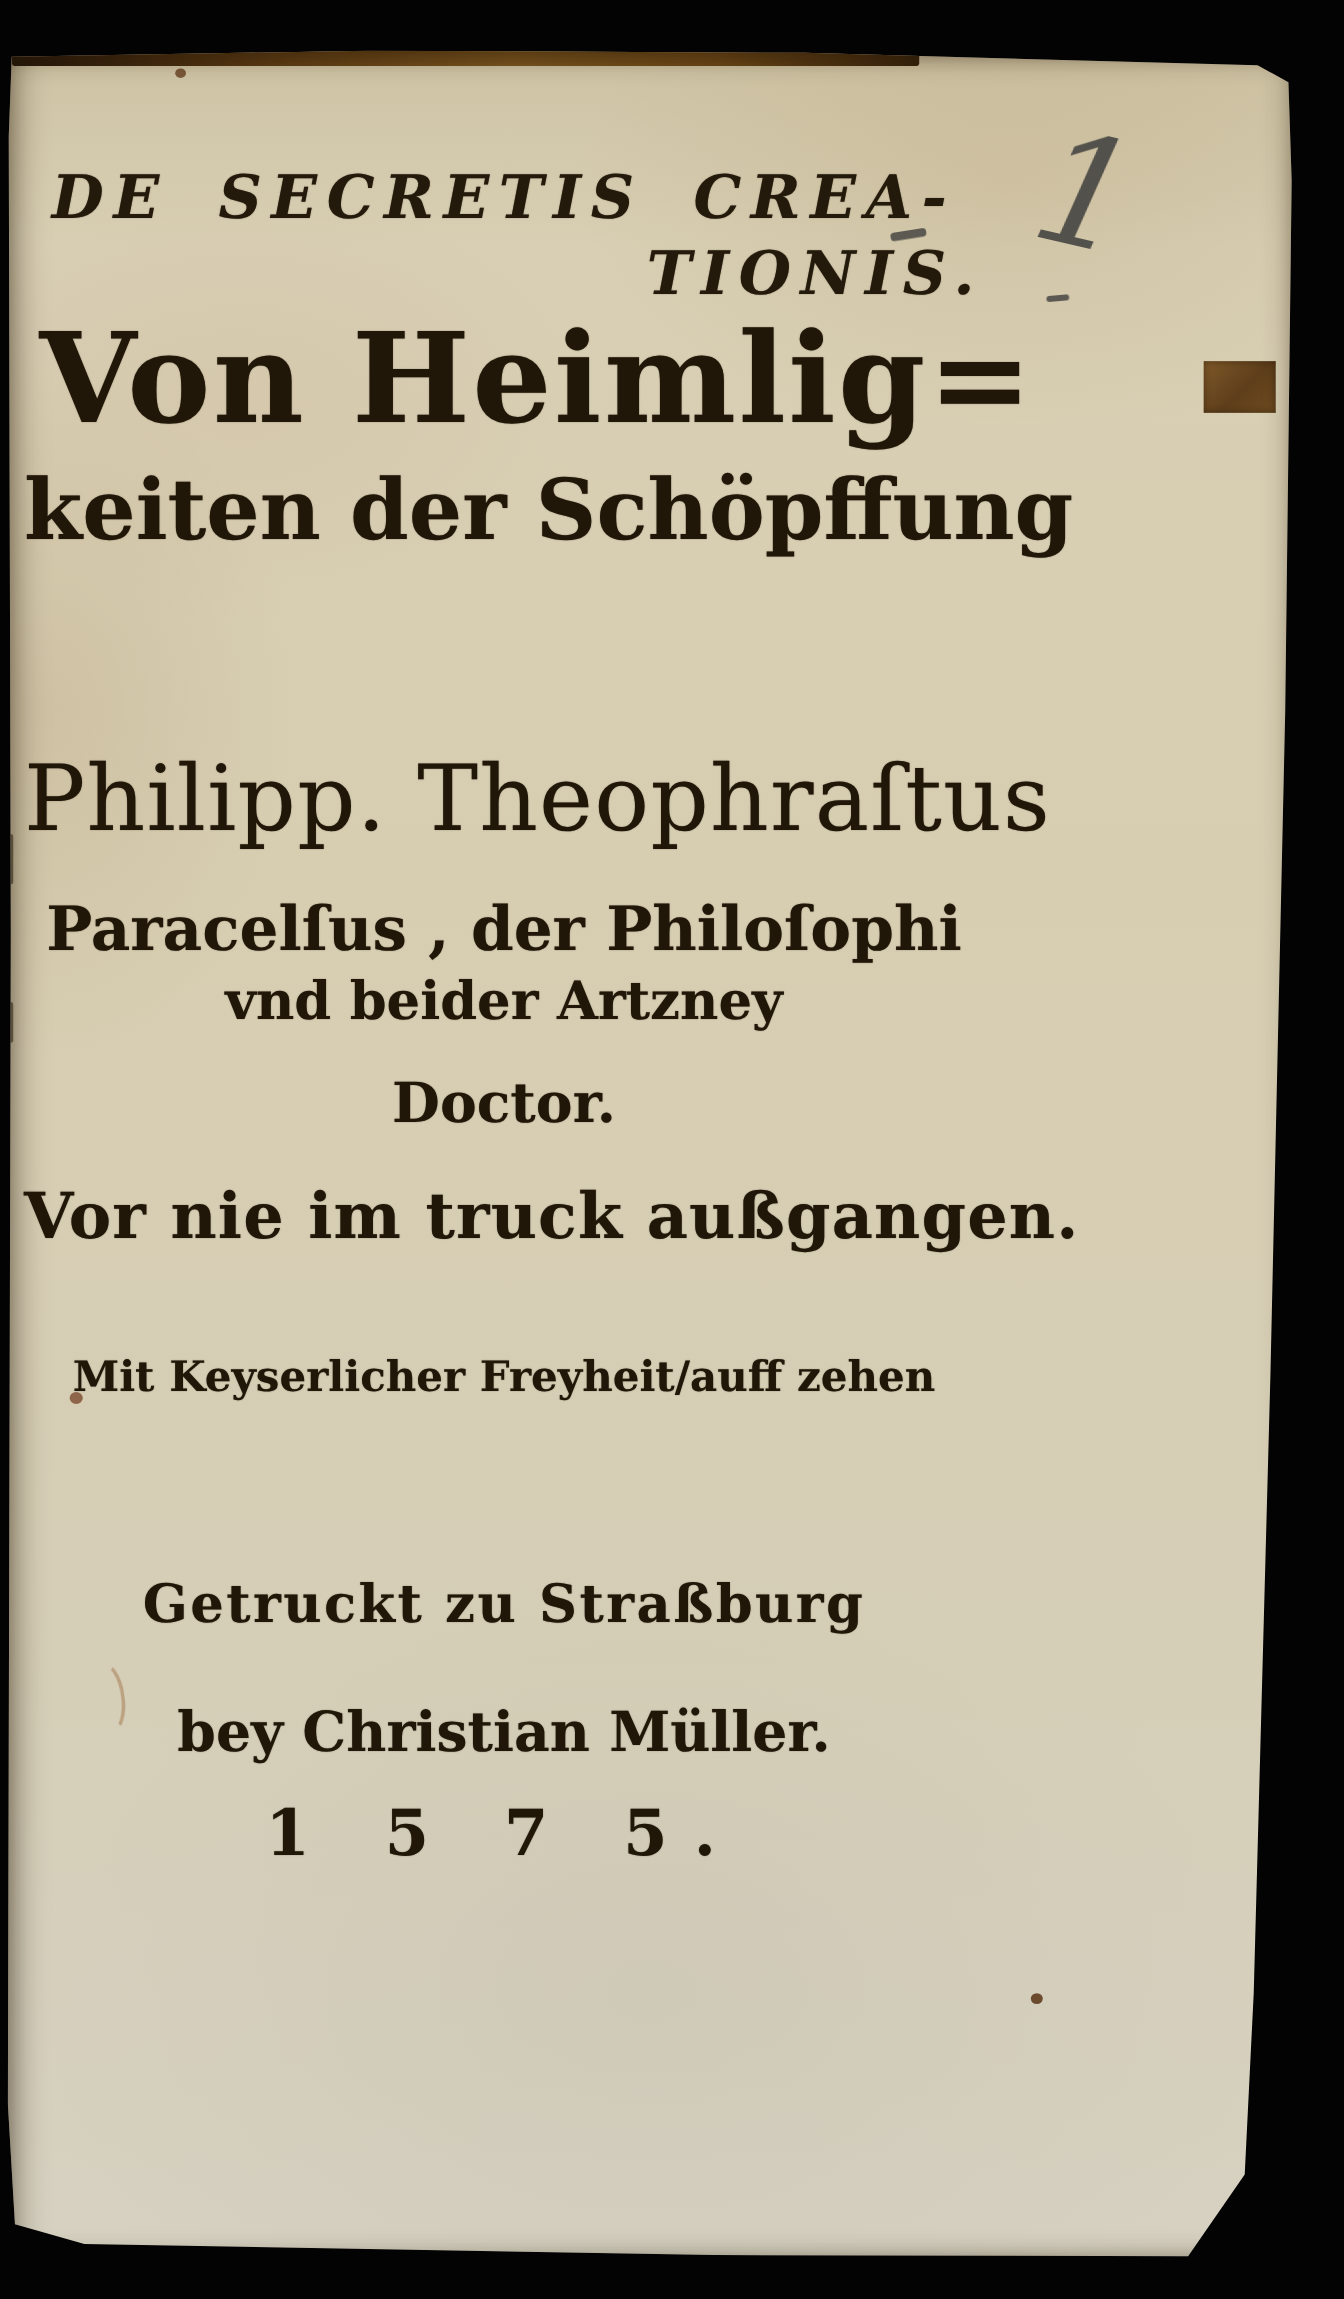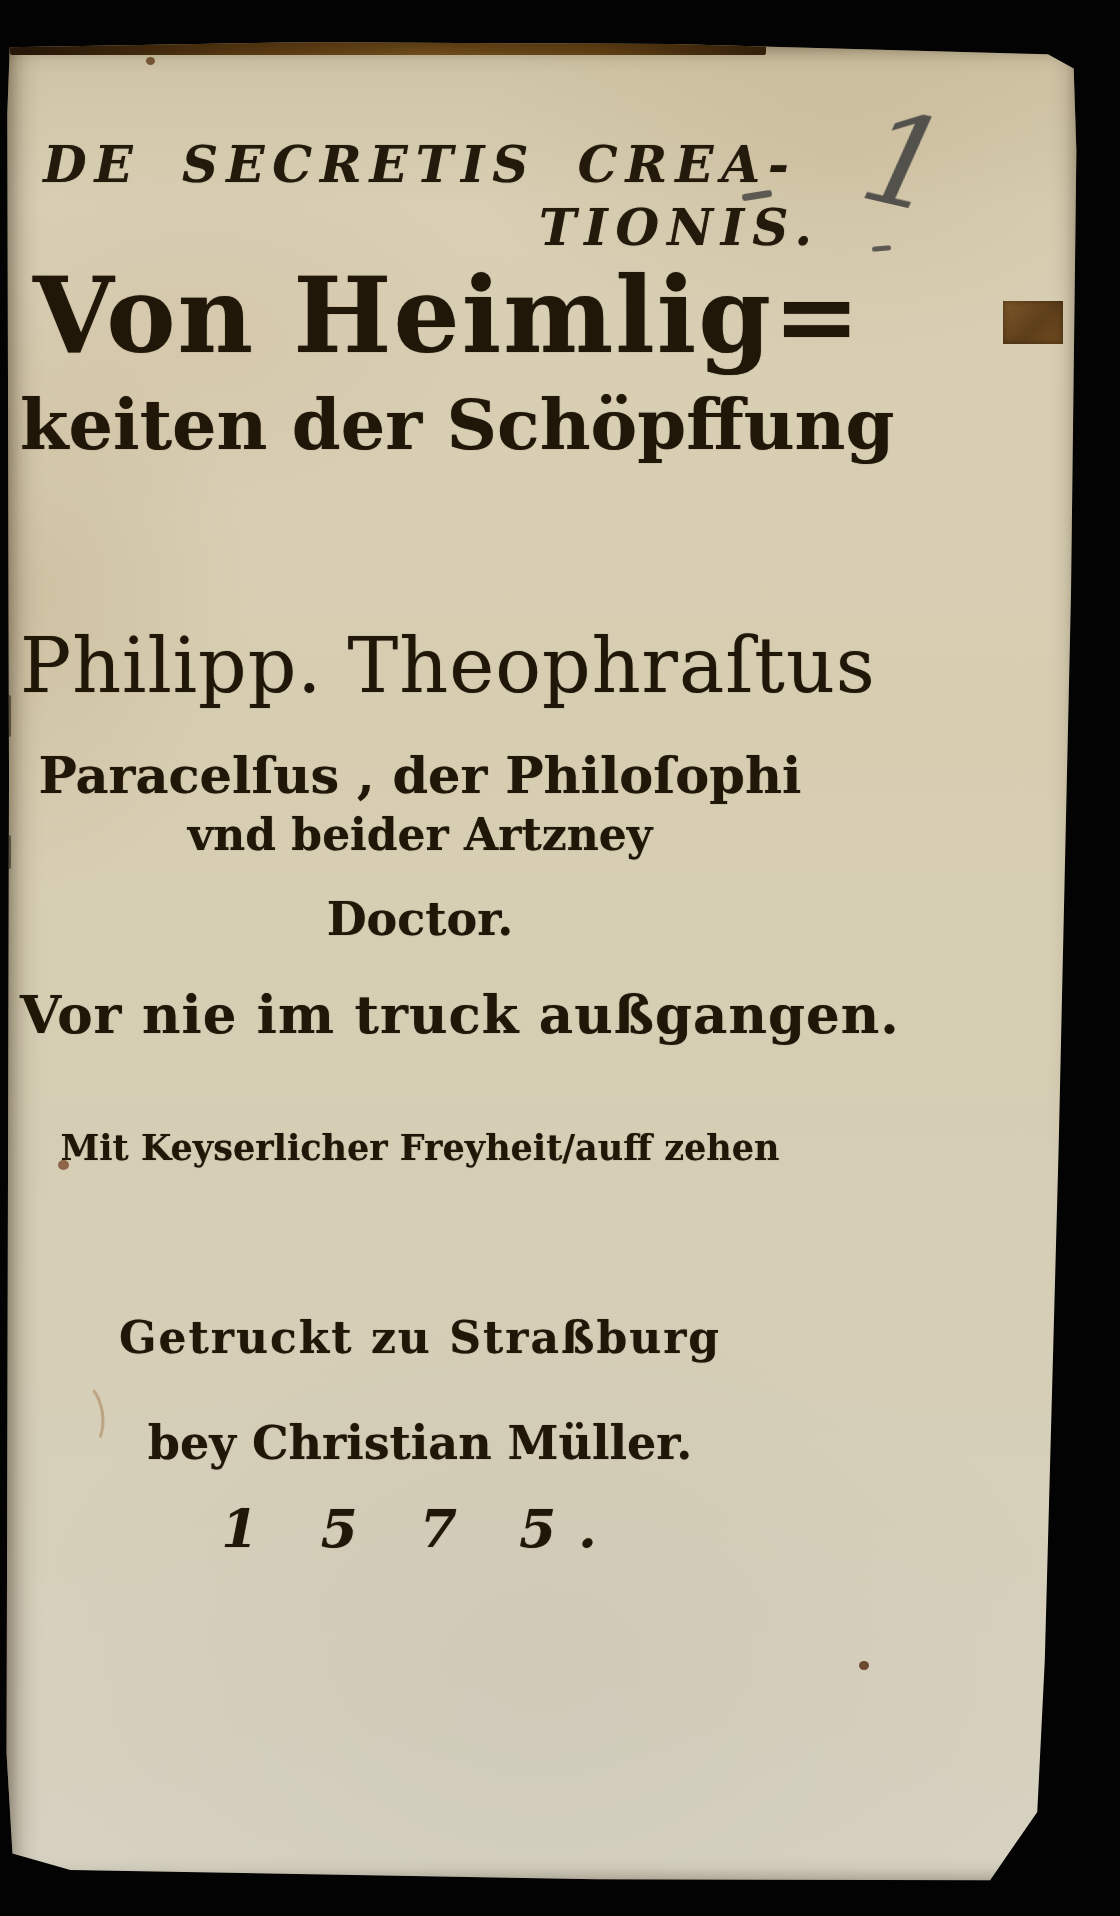--- a/index.html
+++ b/index.html
@@ -49,21 +49,21 @@
   .t-main3{top:440px;font-size:57px;}
   .t-auth1{top:588px;font-size:76px;font-weight:500;letter-spacing:1px;}
   .t-auth2{top:682px;font-size:51px;font-weight:600;margin-top:28px;}
   .t-auth3{top:773px;font-size:44px;}
   .t-auth4{top:856px;font-size:46px;}
   .t-note{top:948px;font-size:53px;letter-spacing:1px;}
   .t-priv1{top:1090px;font-size:35px;}
   .t-priv2{top:1144px;font-size:35px;}
   .t-impr1{top:1276px;font-size:44px;letter-spacing:2px;}
   .t-impr2{top:1380px;font-size:46px;}
-  .t-year{top:1462px;font-size:53px;letter-spacing:22px;font-style:italic;}
+  .t-year{top:1462px;font-size:53px;letter-spacing:22px;}
   
   .handwritten-1{
     position:absolute;left:842px;top:52px;width:110px;height:160px;
     font-style:italic;font-size:128px;font-weight:500;color:#53514b;
     transform:rotate(13deg);text-align:center;line-height:1.1;
     filter:blur(0.4px);
   }
   .dash{position:absolute;background:#5b5951;border-radius:3px;filter:blur(0.5px);}
   .dash-1{left:736px;top:152px;width:30px;height:7px;transform:rotate(-9deg);}
   .dash-2{left:866px;top:206px;width:19px;height:5px;transform:rotate(-5deg);}

